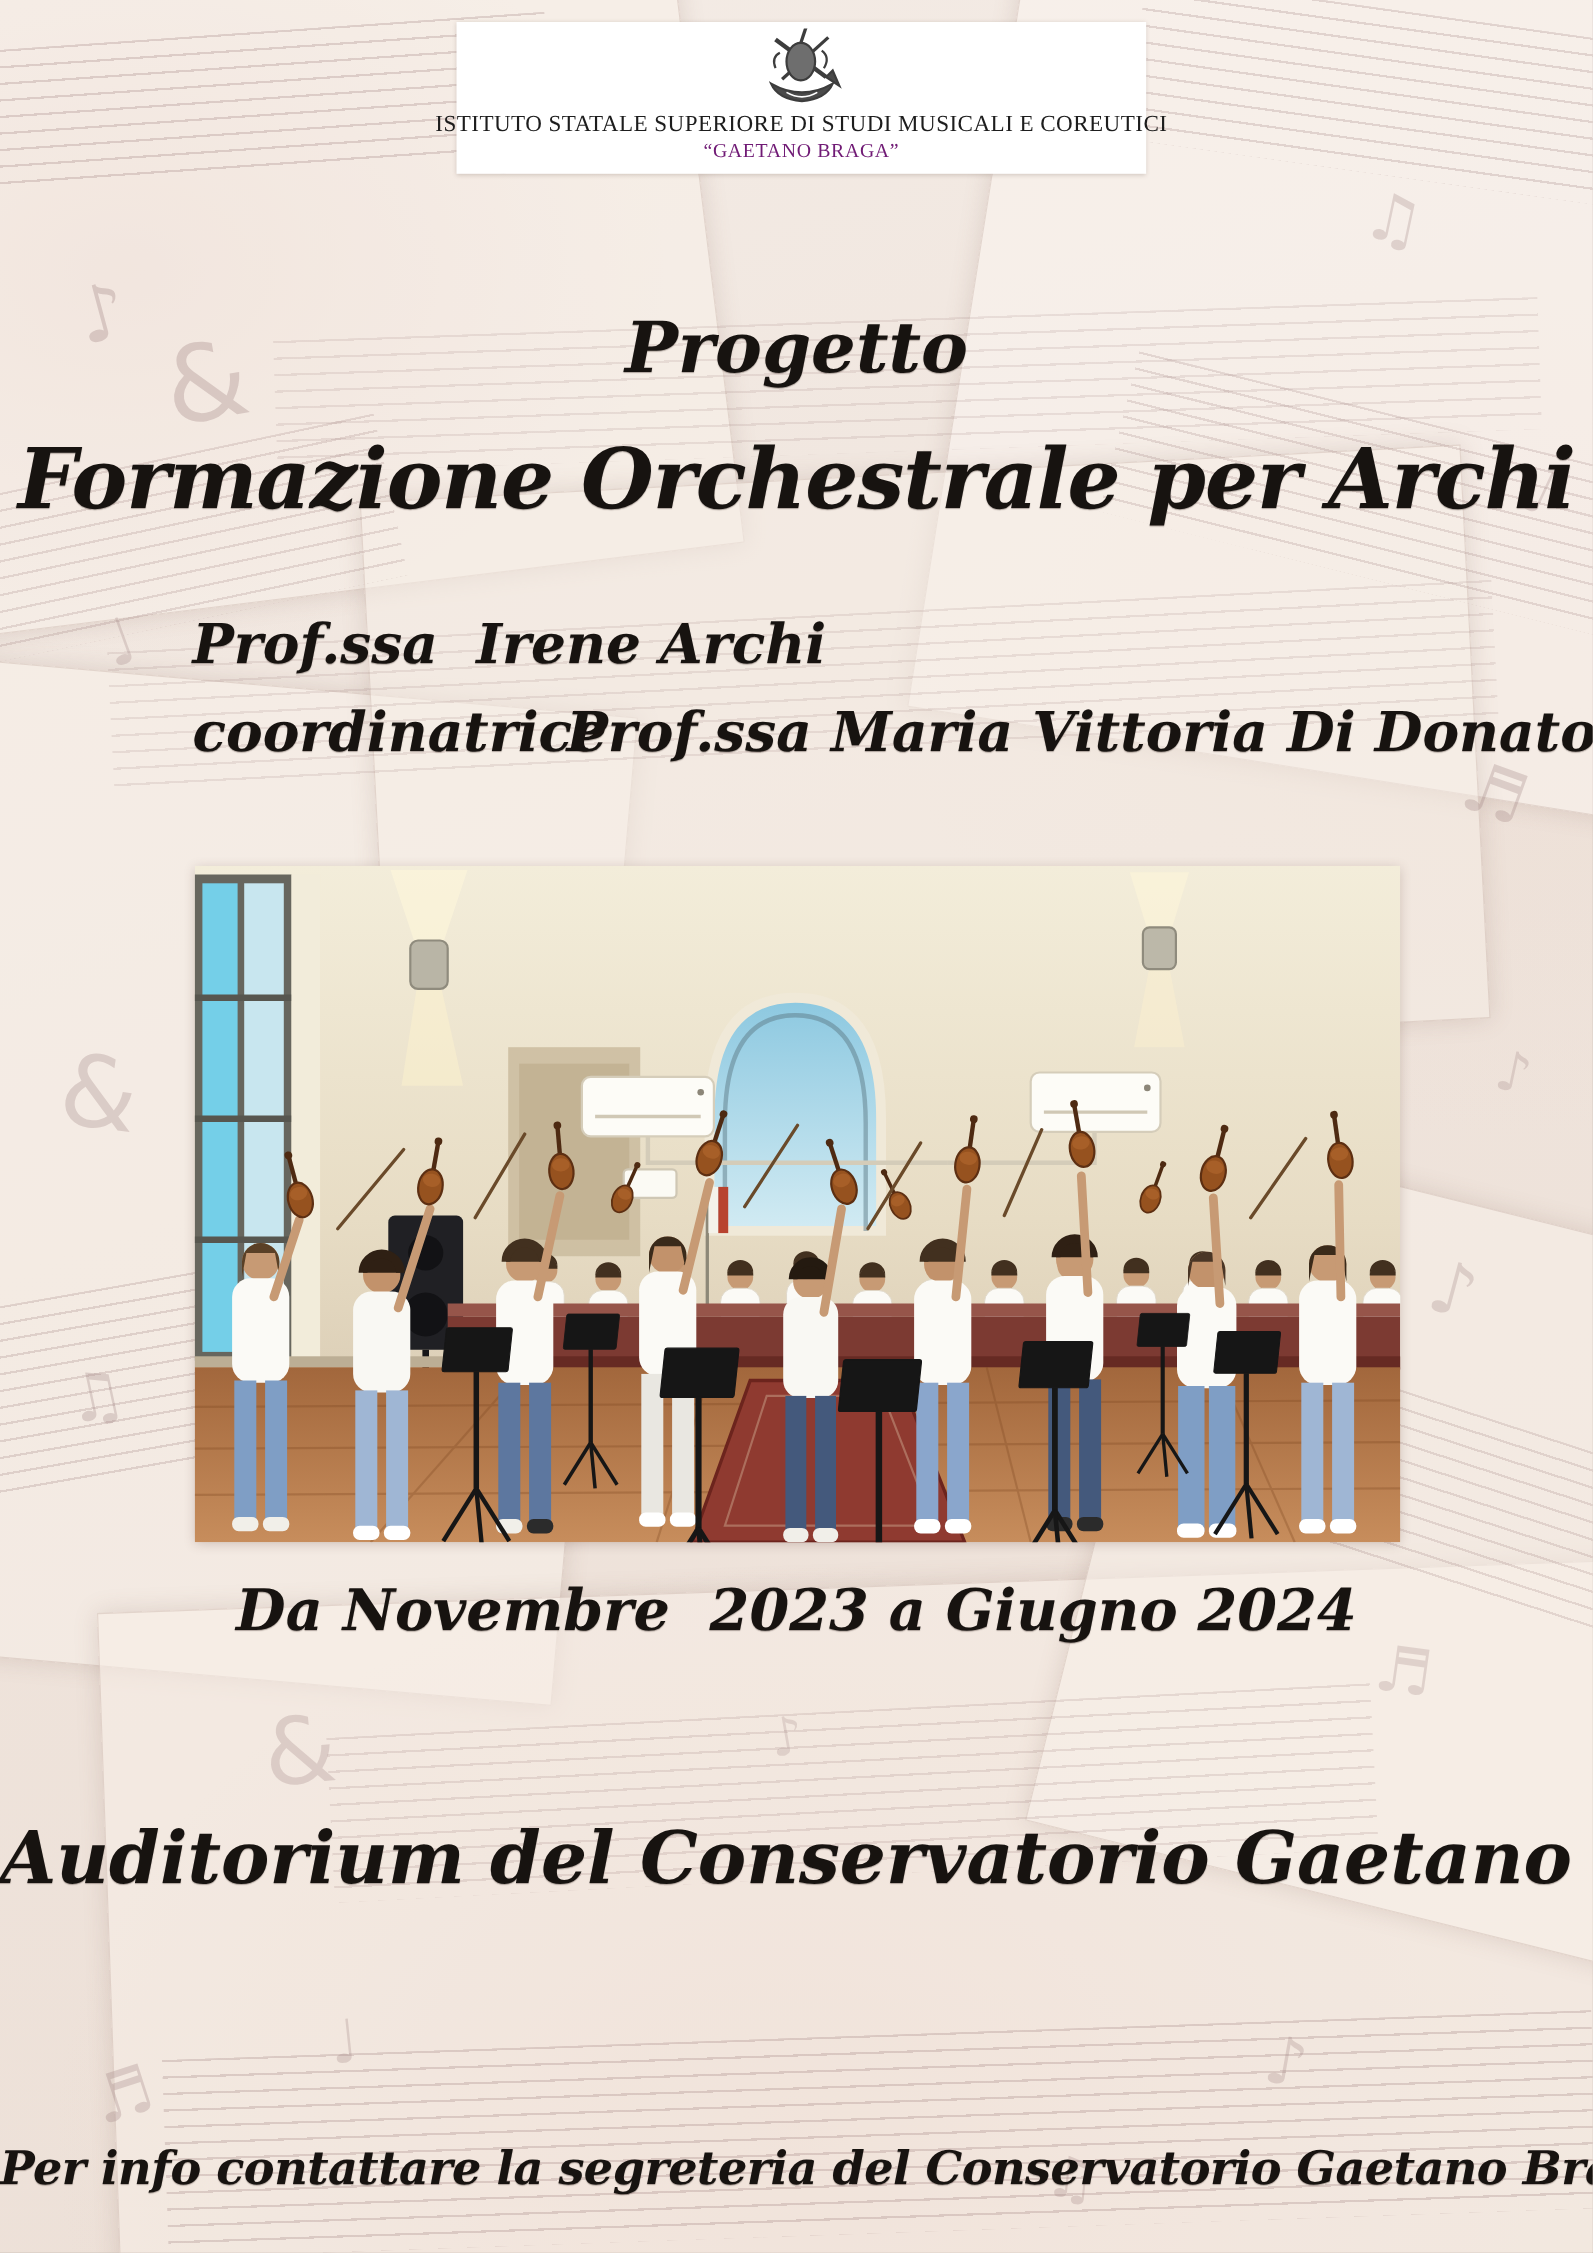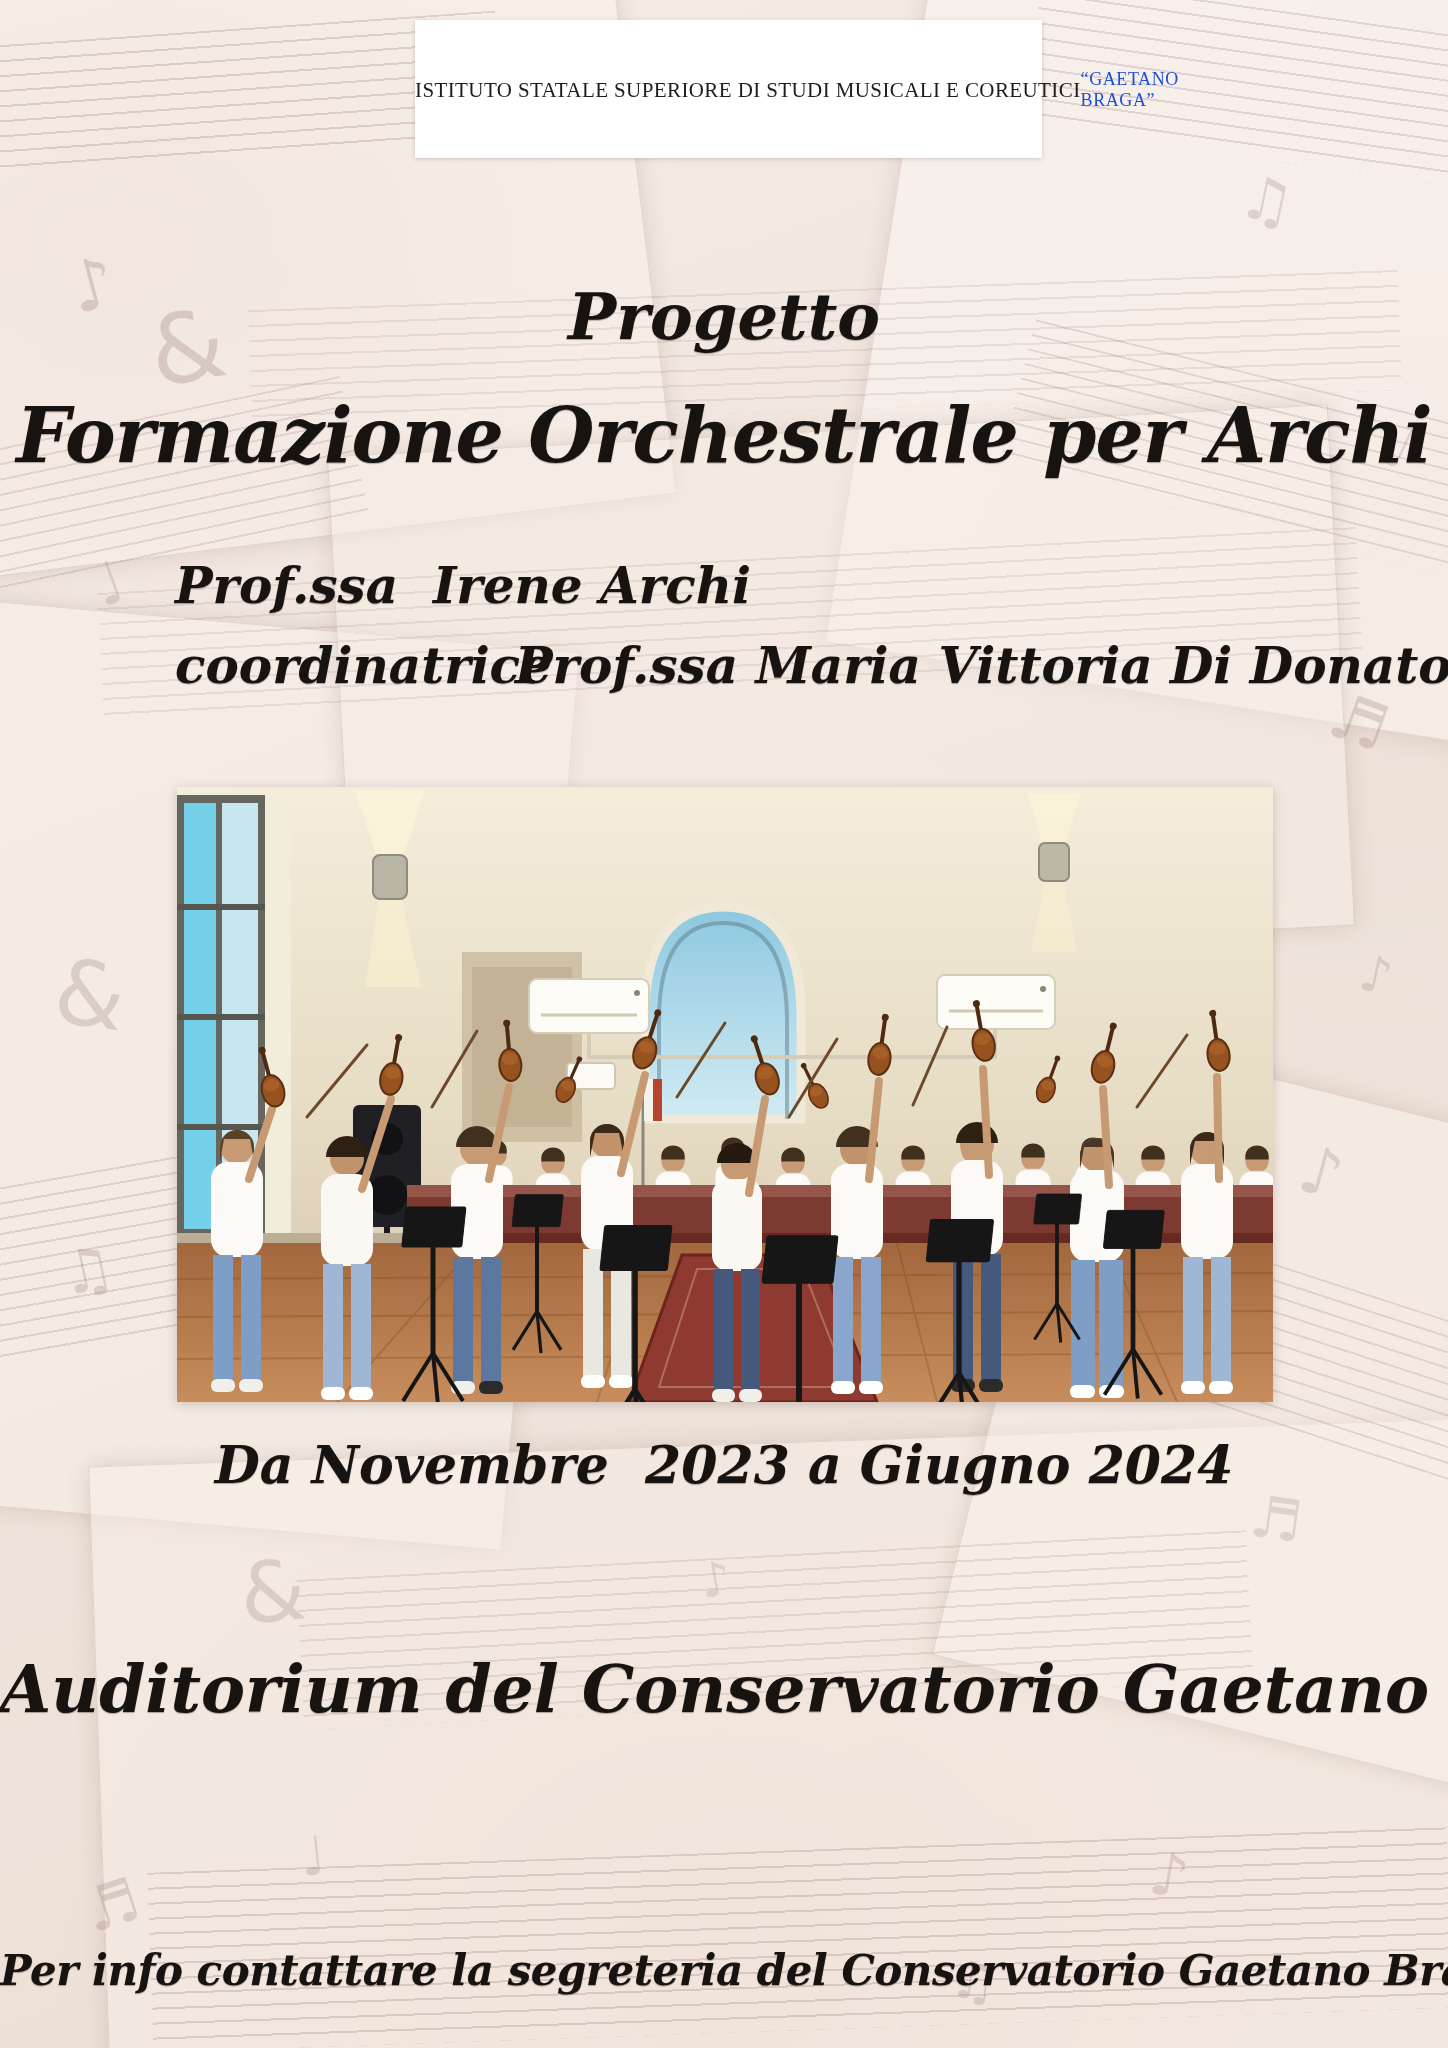--- a/index.html
+++ b/index.html
@@ -17,24 +17,24 @@
   
   .sheet{position:absolute;z-index:0;background:rgba(248,240,233,.55);
     border:1px solid rgba(175,148,138,.28);box-shadow:0 0 22px rgba(120,90,80,.18);}
   
   .staff{position:absolute;z-index:1;
     background:repeating-linear-gradient(to bottom, rgba(148,114,114,.5) 0 2px, transparent 2px 15px);}
   .note{position:absolute;z-index:1;font-family:"DejaVu Sans",sans-serif;color:#9b7d7d;line-height:1;}
   
   .header-box{position:absolute;z-index:3;left:415px;top:20px;width:627px;height:138px;
     background:#ffffff;box-shadow:0 1px 4px rgba(90,70,60,.25);
-    display:flex;flex-direction:row;align-items:center;justify-content:flex-start;}
+    display:flex;flex-direction:column;align-items:center;justify-content:flex-start;}
   .emblem{margin-top:6px;width:88px;height:72px;}
   .inst1{font-family:"Liberation Serif",serif;font-size:21px;letter-spacing:.4px;color:#1d1d1d;margin-top:2px;white-space:nowrap;}
-  .inst2{font-family:"Liberation Serif",serif;font-size:18px;letter-spacing:.6px;color:#1d4ed8;margin-top:2px;}
+  .inst2{font-family:"Liberation Serif",serif;font-size:18px;letter-spacing:.6px;color:#701a75;margin-top:2px;}
   
   .script{position:absolute;z-index:3;left:0;width:100%;text-align:center;
     font-style:italic;font-weight:600;white-space:pre;
     text-shadow:0 1px 1px rgba(40,25,20,.35);}
   .title1{top:236px;font-size:64px;}
   .title2{top:340px;font-size:76px;font-weight:700;letter-spacing:-1px;}
   .credit{position:absolute;z-index:3;left:175px;display:flex;font-style:italic;font-weight:600;
     font-size:50px;white-space:pre;text-shadow:0 1px 1px rgba(40,25,20,.35);}
   .credit .lbl{width:340px;}
   .credit.r1{top:556px;}

